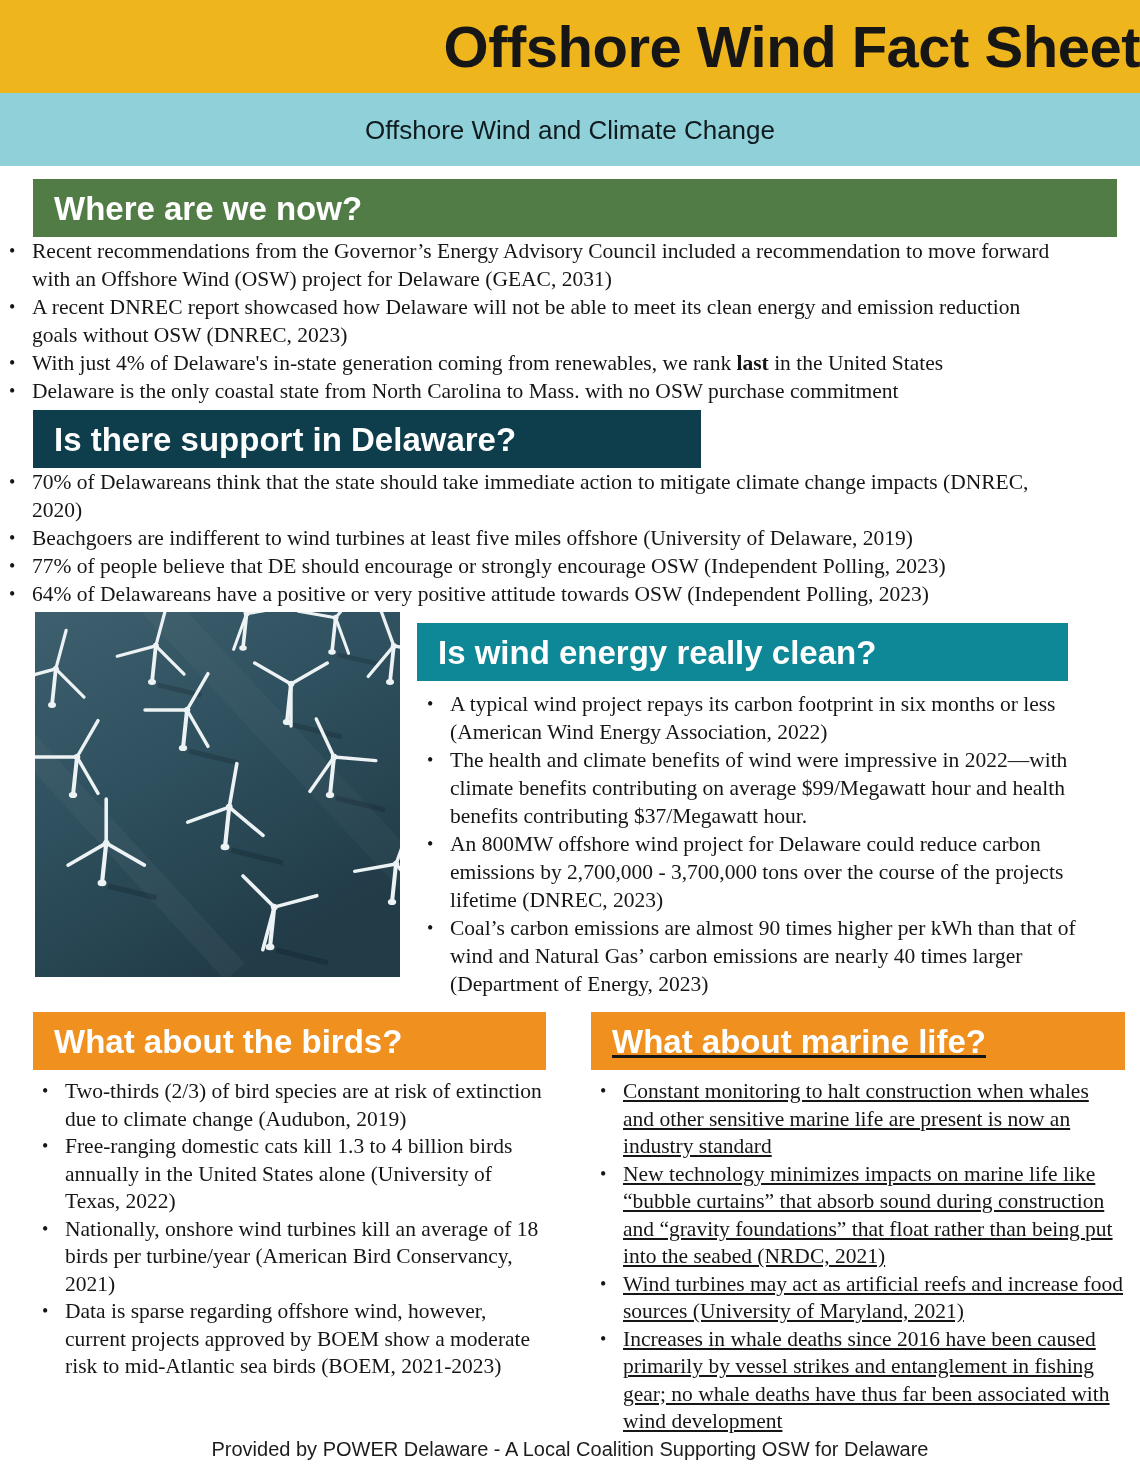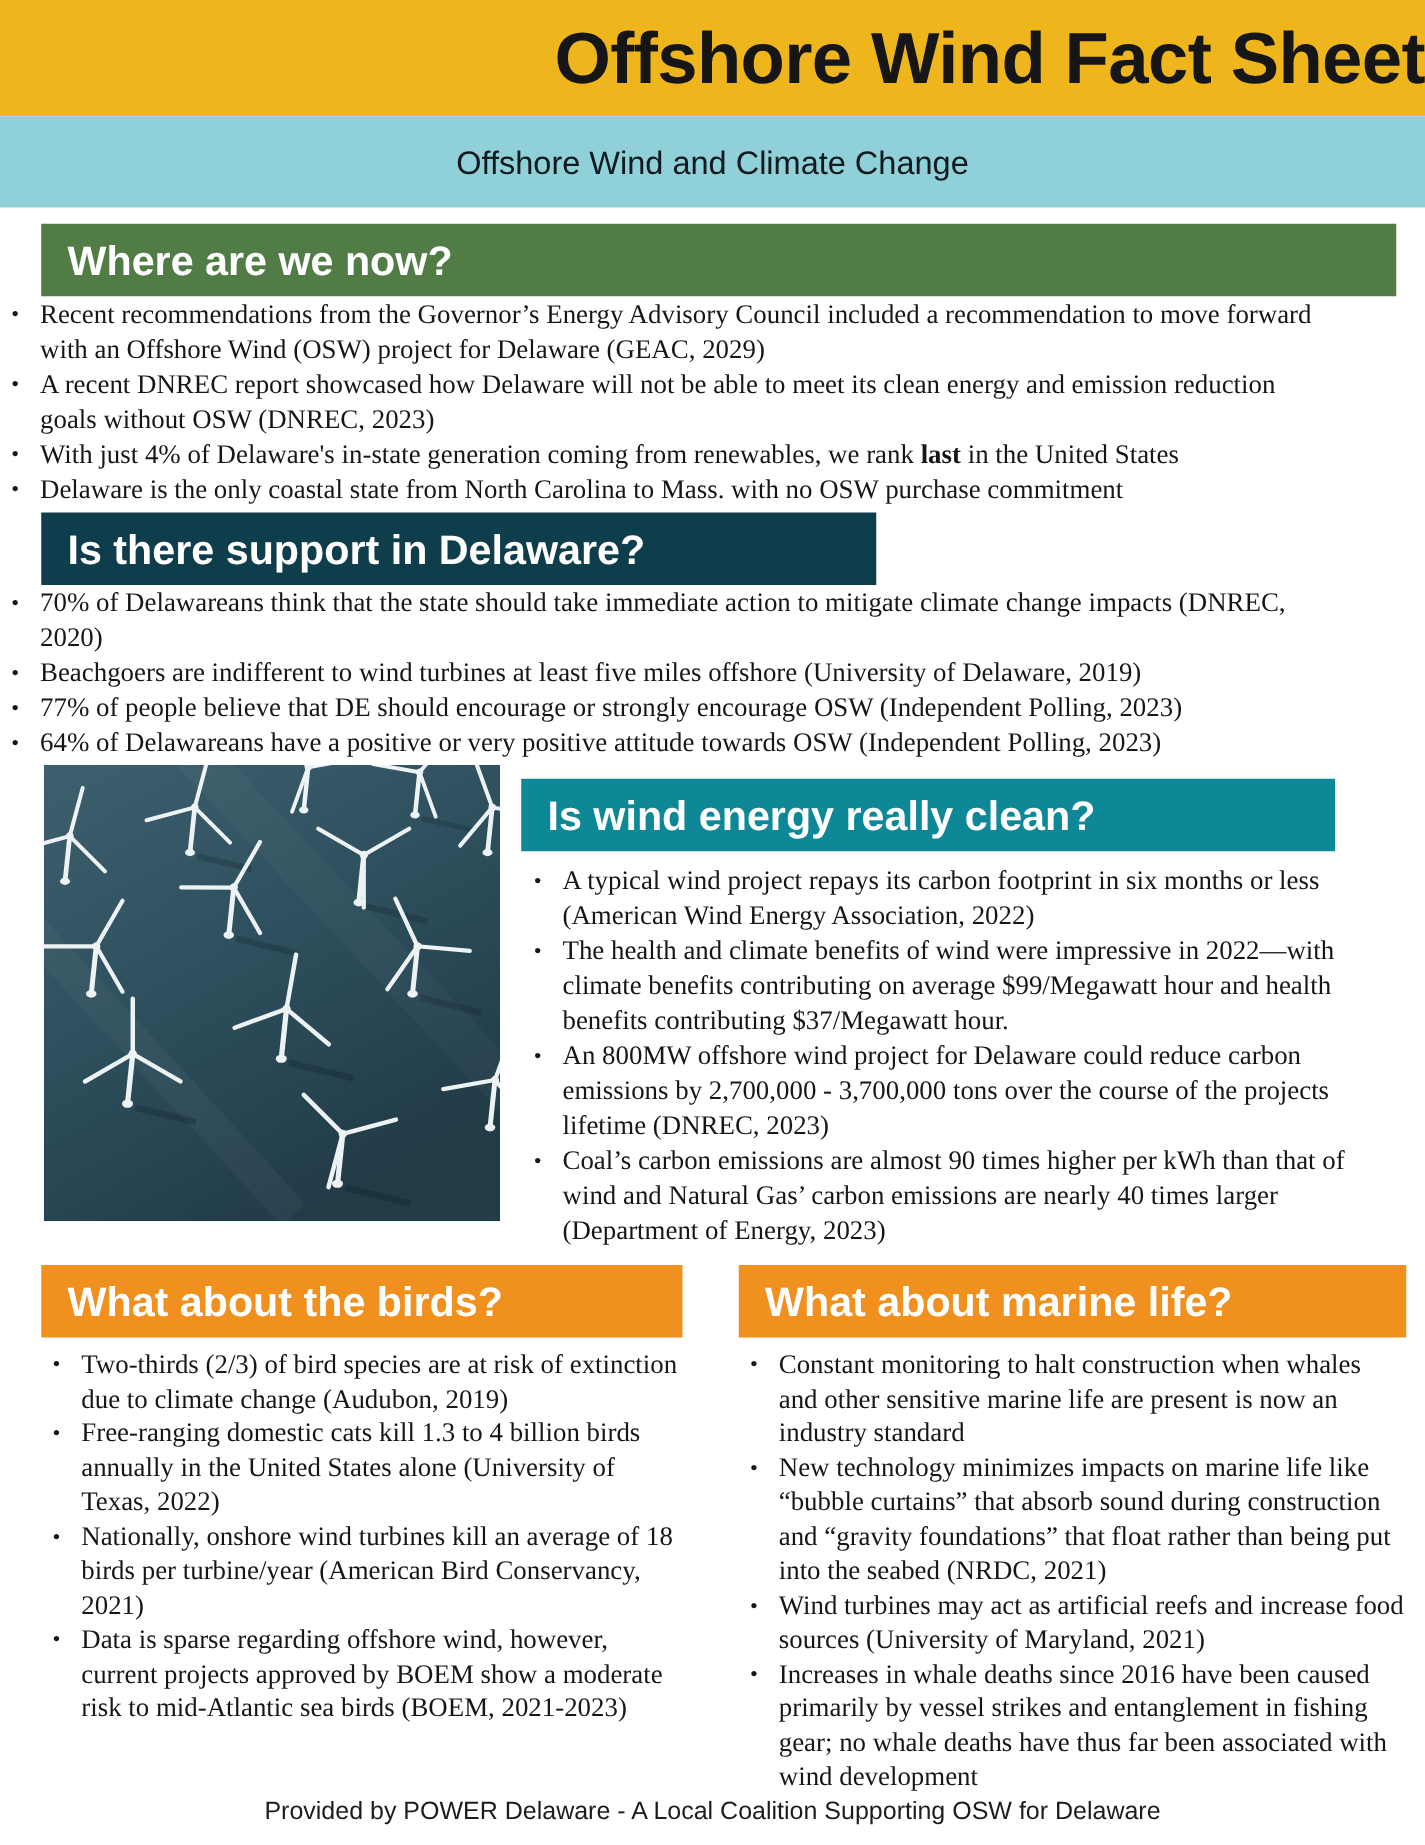--- a/index.html
+++ b/index.html
@@ -58,21 +58,21 @@
   
   .mid { display:flex; margin:4px 45px 0 35px; }
   .figure { width:365px; height:365px; flex:none; }
   .figure svg { display:block; }
   .mid-right { flex:1; margin-left:17px; }
   .mid-right ul.blist { margin:9px 0 0 1px; }
 
   
   .bottom { display:flex; margin:14px 28px 0 33px;gap:25px; }
   .col-left  { width:513px; flex:none; }
-  .col-right { width:534px; flex:none; margin-left:20px; }
+  .col-right { width:534px; flex:none; margin-left:20px;text-decoration:underline; }
   .bottom ul.blist { margin-top:8px; line-height:27.5px; }
 
   
   .footer {
     text-align:center;
     font-family:"Liberation Sans", sans-serif;
     font-size:20px; line-height:22px; color:#1c1c1c;
     margin-top:2px;
   }
 </style>
@@ -85,21 +85,21 @@
     <div class="title">Offshore Wind Fact Sheet</div>
   </div>
   <div class="band-blue">
     <div class="subtitle">Offshore Wind and Climate Change</div>
   </div>
 
   <div class="bar bar-green">
     <span>Where are we now?</span>
   </div>
   <ul class="blist list-top">
-    <li>Recent recommendations from the Governor’s Energy Advisory Council included a recommendation to move forward with an Offshore Wind (OSW) project for Delaware (GEAC, 2029)</li>
+    <li>Recent recommendations from the Governor’s Energy Advisory Council included a recommendation to move forward with an Offshore Wind (OSW) project for Delaware (GEAC, 2031)</li>
     <li>A recent DNREC report showcased how Delaware will not be able to meet its clean energy and emission reduction goals without OSW (DNREC, 2023)</li>
     <li><span>With just 4% of Delaware's in-state generation coming from renewables, we rank </span><b>last</b><span> in the United States</span></li>
     <li>Delaware is the only coastal state from North Carolina to Mass. with no OSW purchase commitment</li>
   </ul>
 
   <div class="bar bar-darkteal">
     <span>Is there support in Delaware?</span>
   </div>
   <ul class="blist list-top">
     <li>70% of Delawareans think that the state should take immediate action to mitigate climate change impacts (DNREC, 2020)</li>

